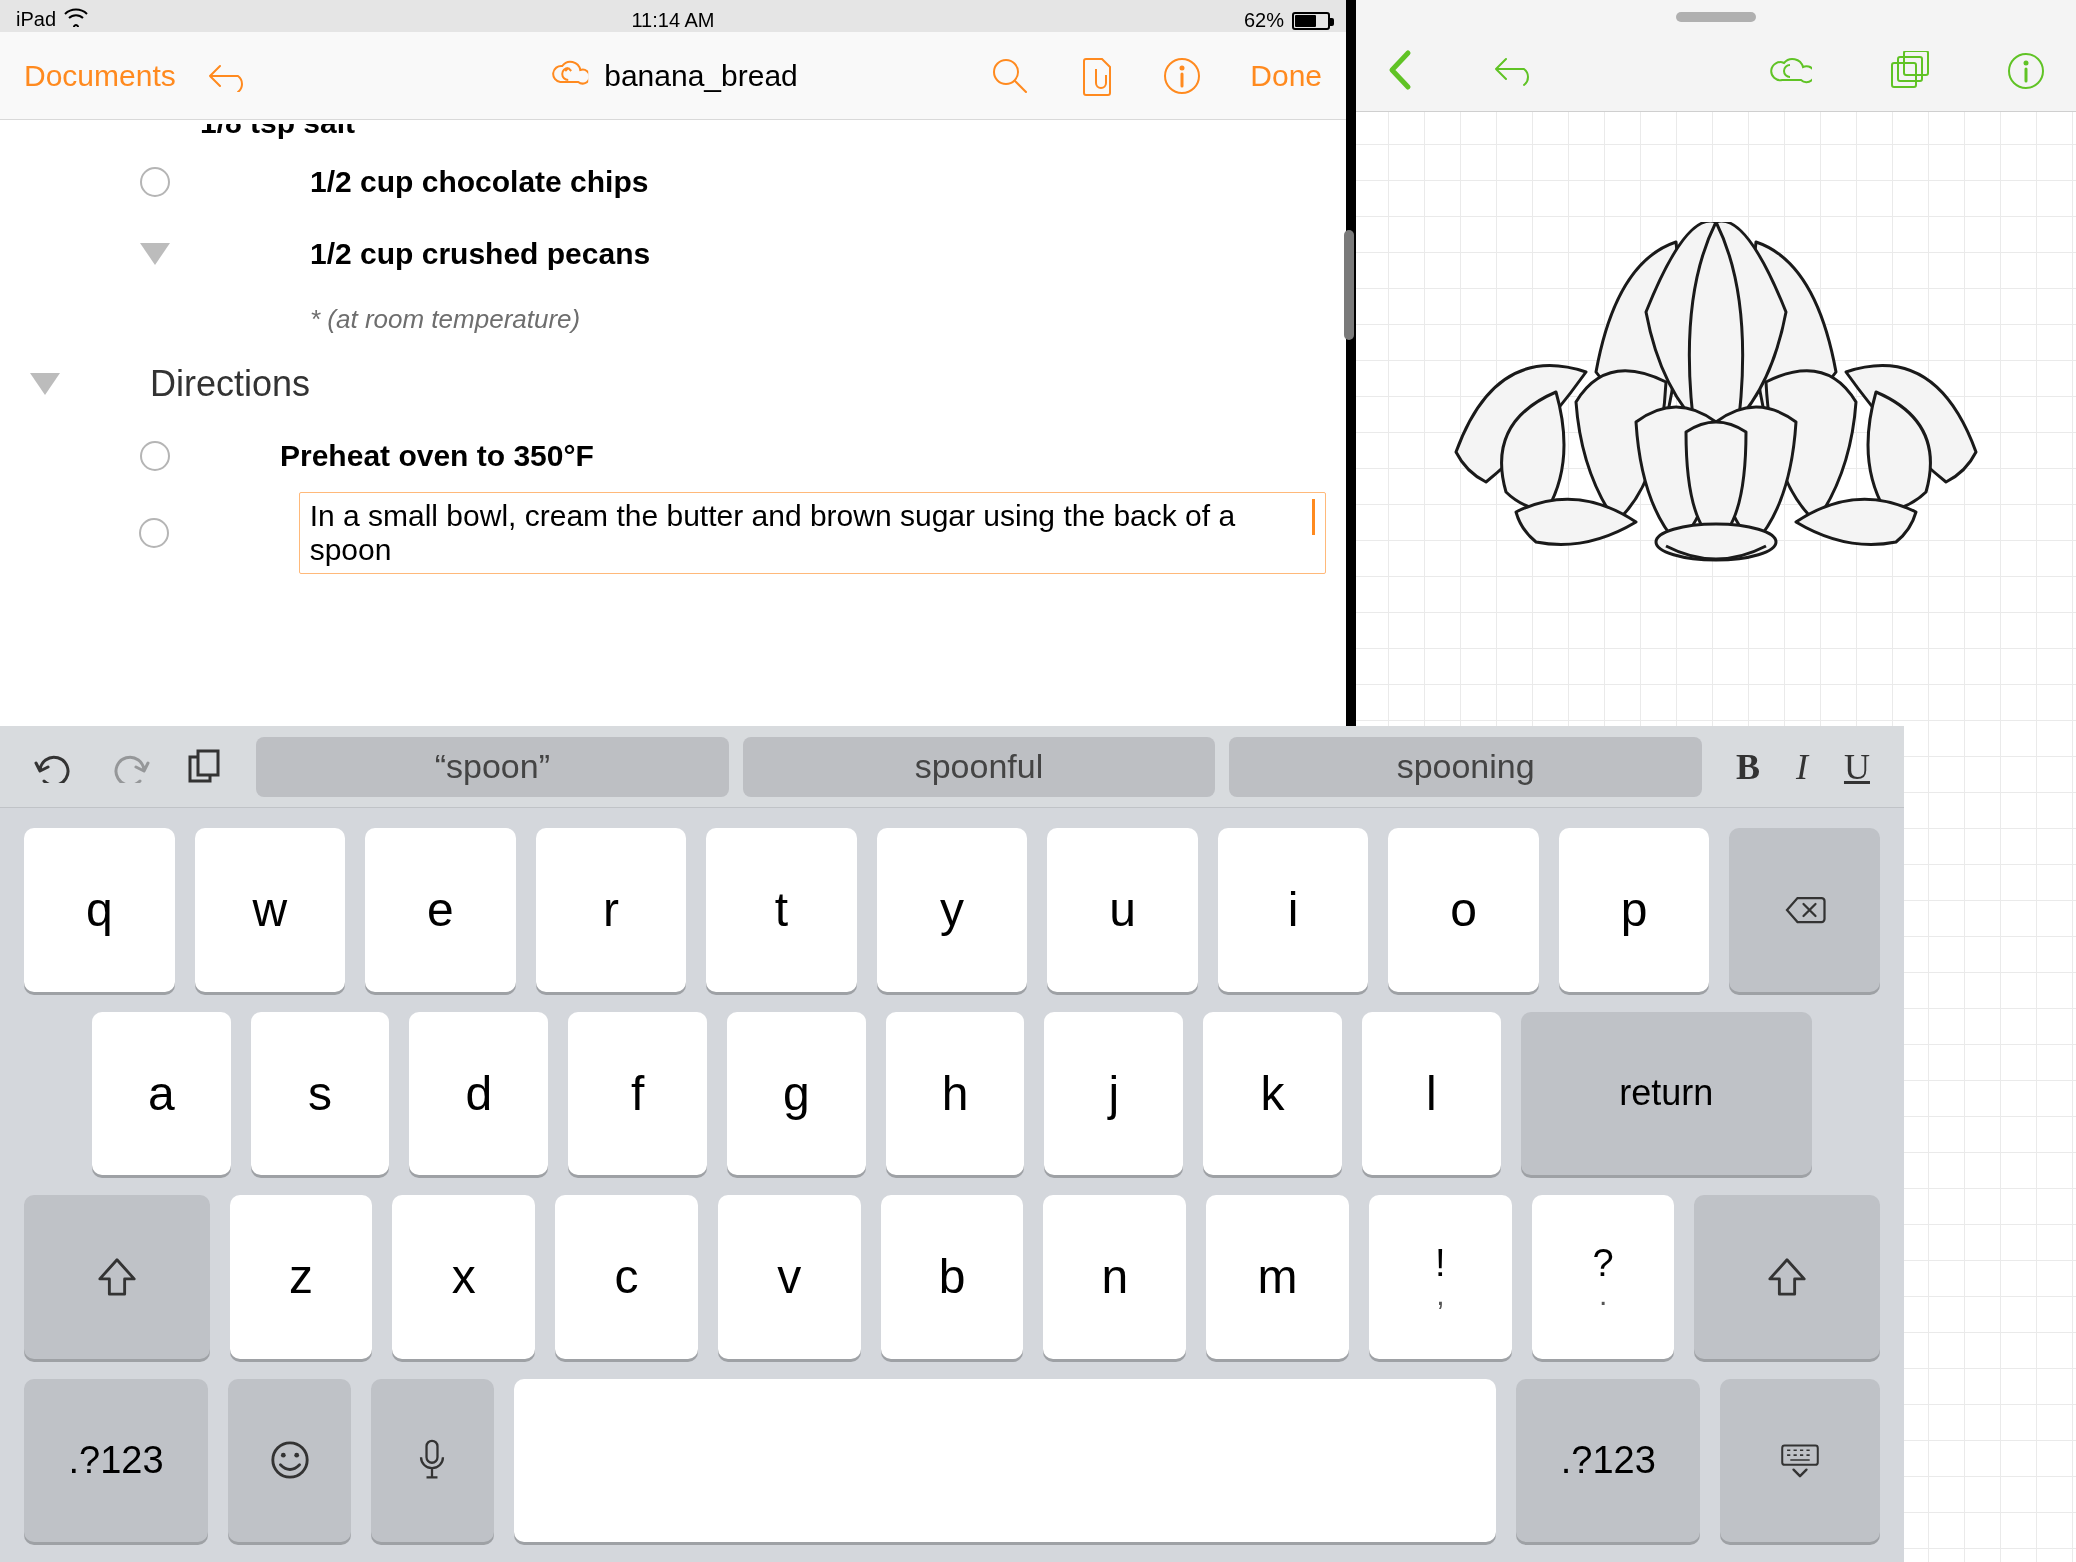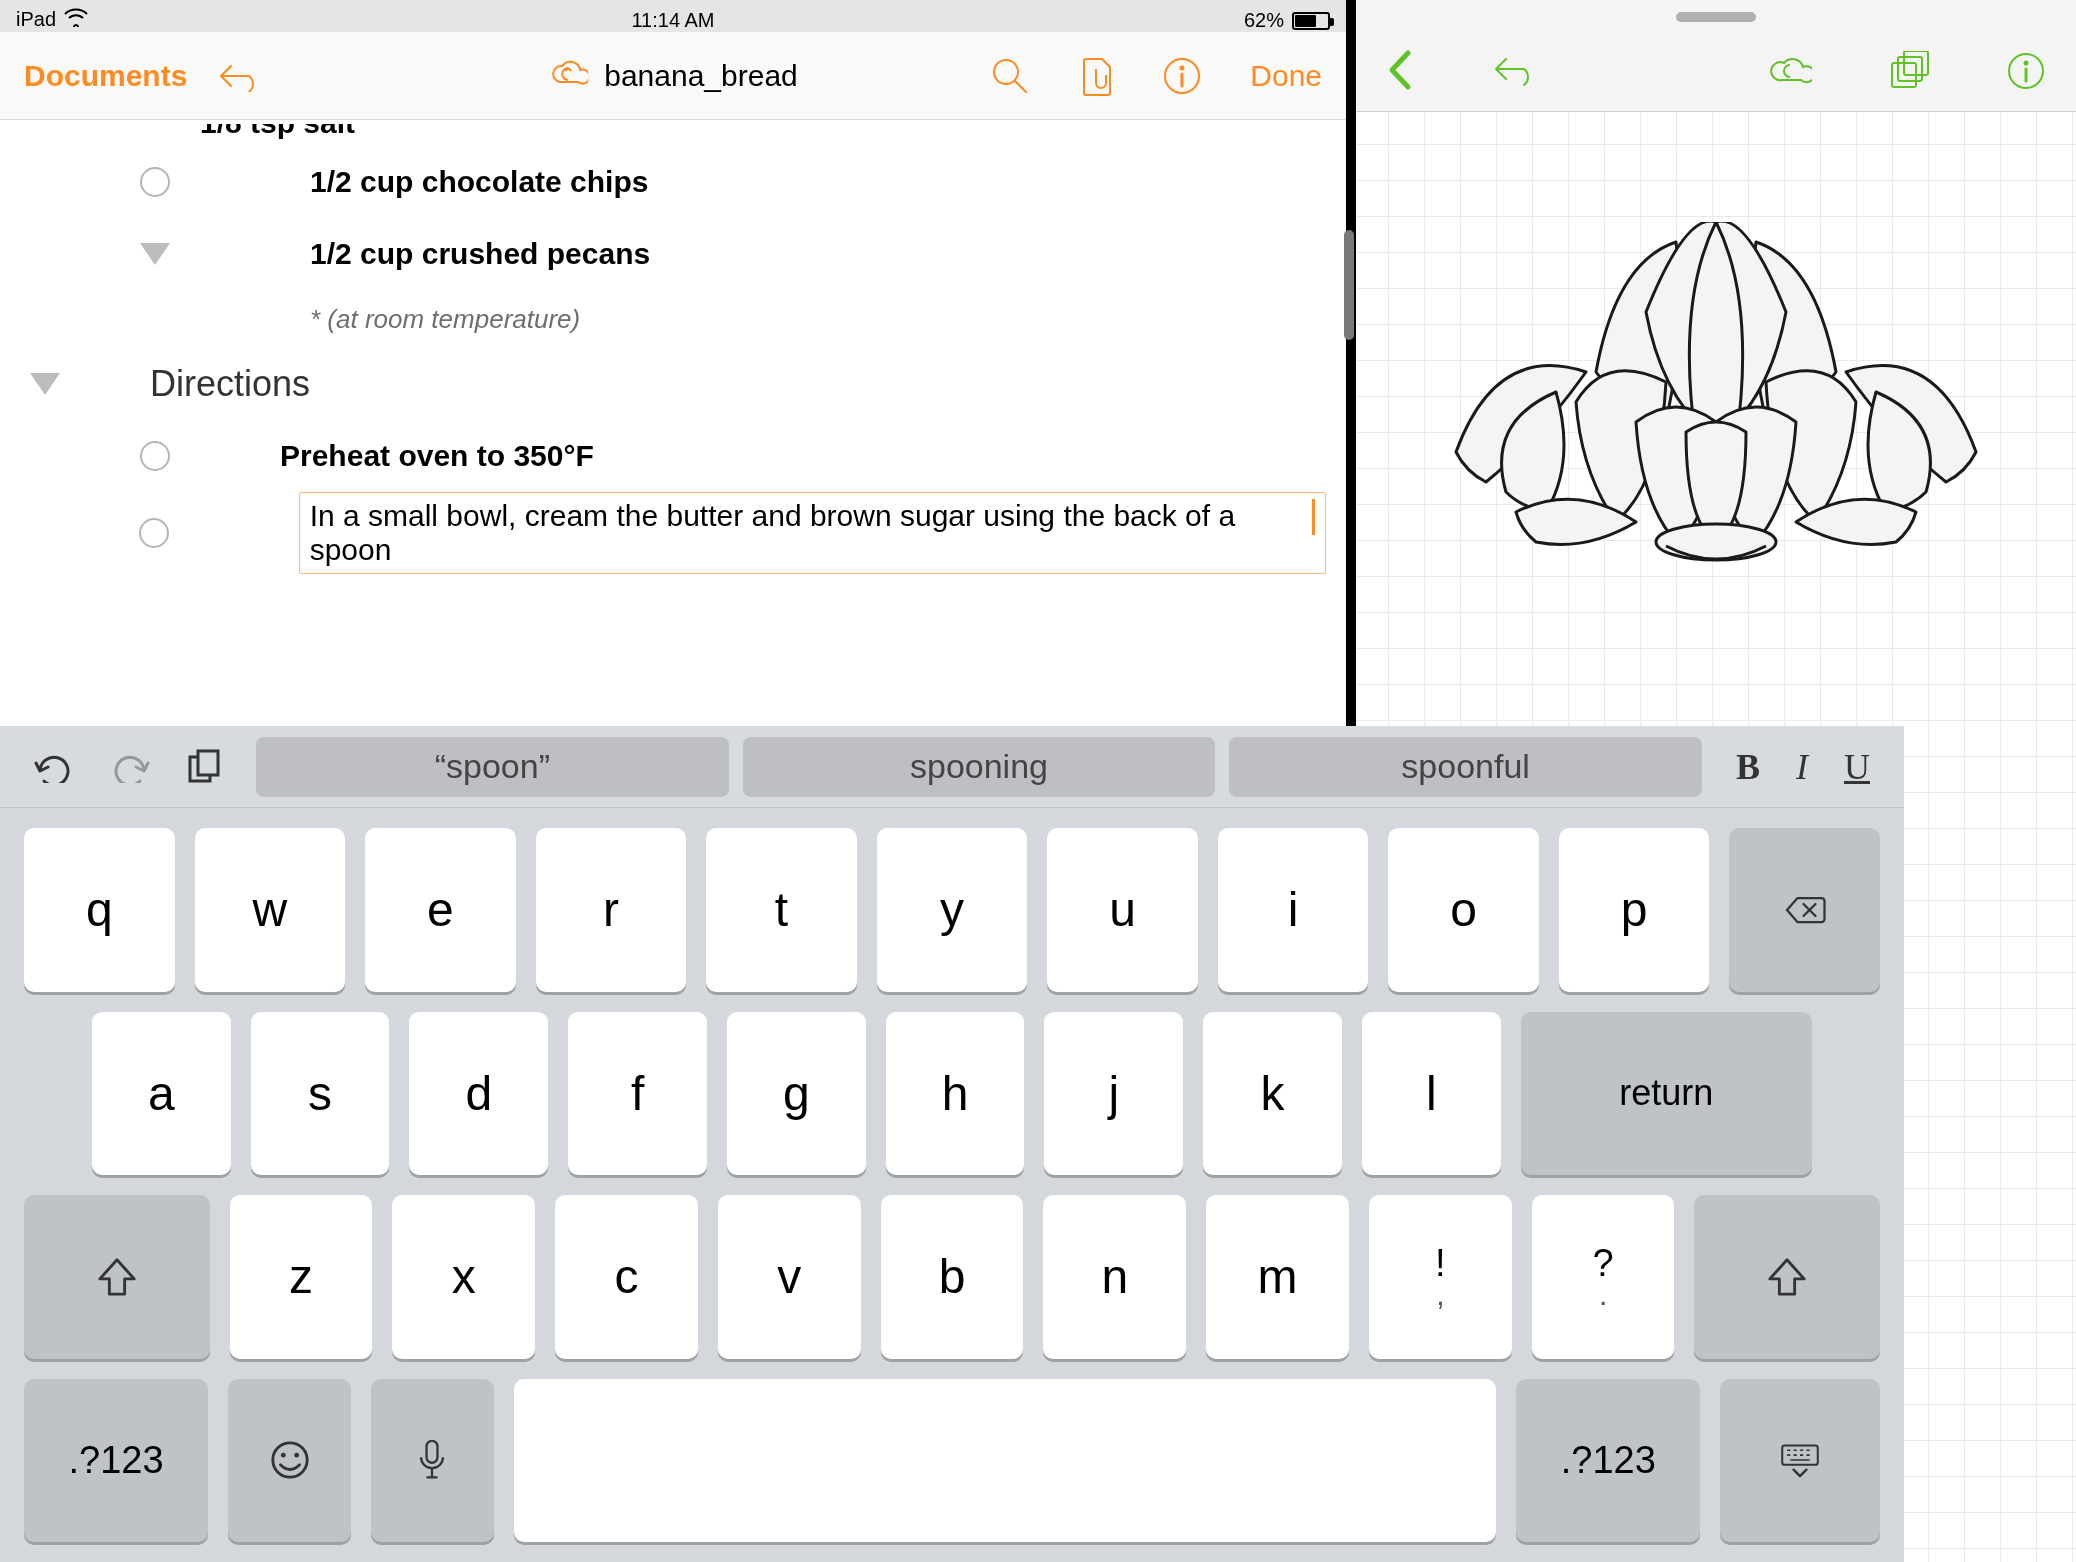--- a/index.html
+++ b/index.html
@@ -59,21 +59,21 @@
   }
   .app-toolbar-left .title-wrap {
     position:absolute; left:50%; transform:translateX(-50%);
     display:flex; align-items:center; gap:16px;
   }
   .orange { color: #ff8a1f; }
   .tb-btn { font-size: 30px; background:none; border:none; cursor:pointer; display:flex; align-items:center; justify-content:center; }
   .tb-spacer { flex:1; }
   .tb-right { display:flex; align-items:center; gap:48px; }
   .doc-title { font-size: 30px; color:#000; font-weight:400; }
-  .btn-documents { font-size: 30px; font-weight:700; }
+  .btn-documents { font-size: 30px; font-weight:400; }
 
   
   .outline {
     flex:1;
     overflow:hidden;
     padding-top:4px;
     background:#fff;
   }
   .row {
     display:flex;
@@ -478,22 +478,22 @@
           </svg>
       </button>
       <button class="tb-btn ic">
         <svg width="36" height="36" viewBox="0 0 36 36">
             <rect x="4" y="8" width="20" height="24" stroke="#333" stroke-width="3" fill="none"></rect>
             <rect x="12" y="2" width="20" height="24" stroke="#333" stroke-width="3" fill="#d8dbde"></rect>
           </svg>
       </button>
     </div>
     <div class="pred">“spoon”</div>
+    <div class="pred">spoonful</div>
     <div class="pred">spooning</div>
-    <div class="pred">spoonful</div>
     <div class="pred-icons-right">
       <button class="tb-btn ic" style="font-weight:800; font-family:Georgia,serif">B</button>
       <button class="tb-btn ic" style="font-style:italic; font-family:Georgia,serif">I</button>
       <button class="tb-btn ic" style="text-decoration:underline; font-family:Georgia,serif">U</button>
     </div>
   </div>
 
   <div class="kb-rows">
     <div class="kb-row r1">
       <div class="key">q</div>

